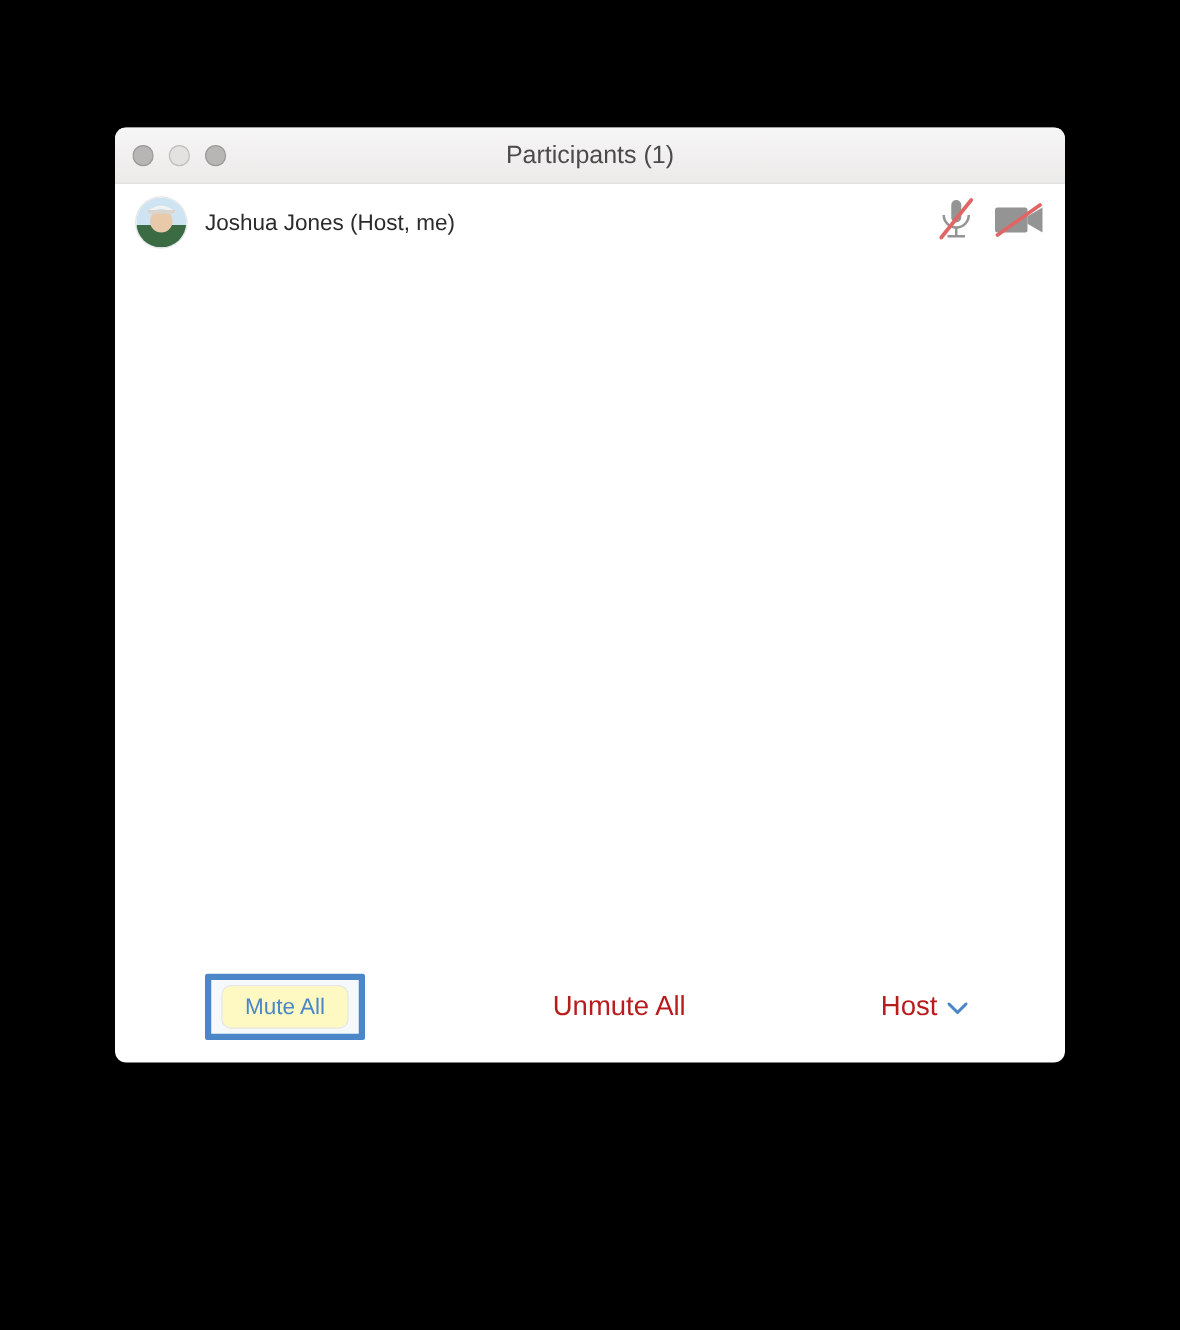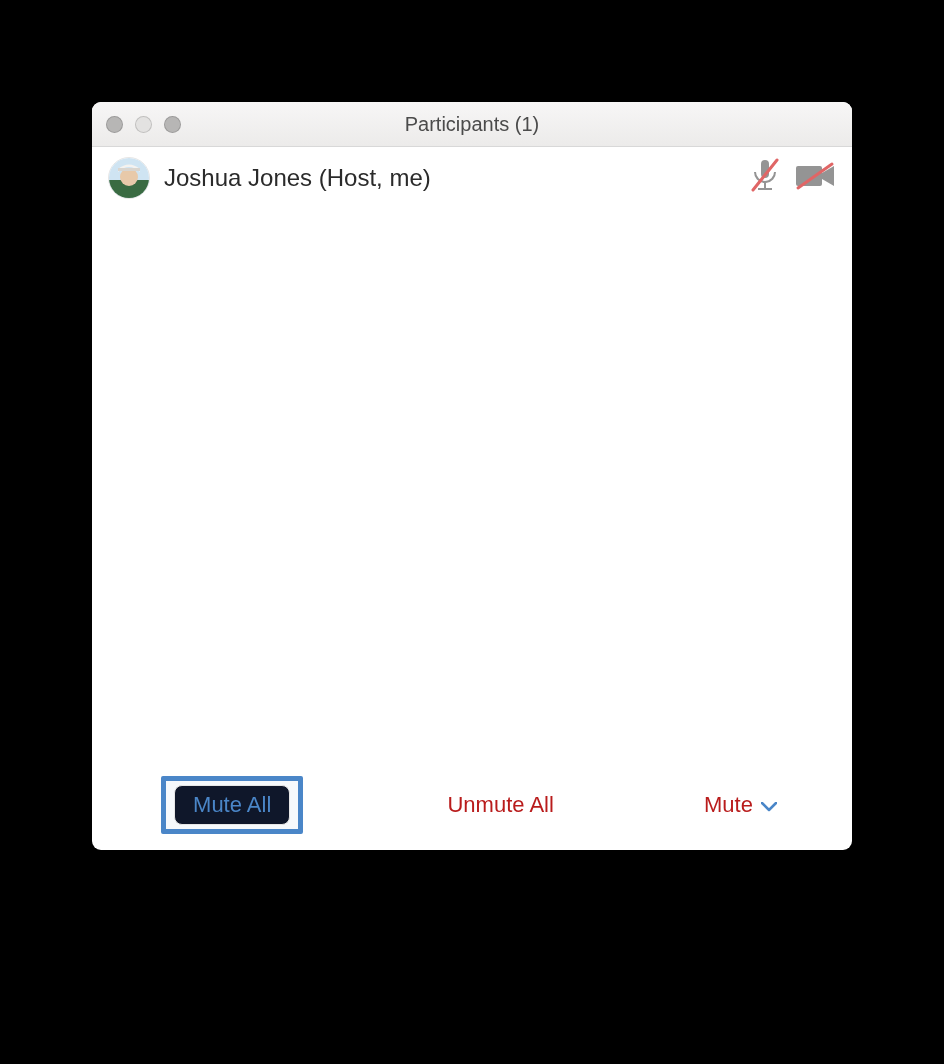--- a/index.html
+++ b/index.html
@@ -57,21 +57,21 @@
     padding:10px 16px;
   }
   .avatar{
     width:40px;height:40px;border-radius:50%;
     overflow:hidden;
     flex:0 0 auto;
     margin-right:14px;
     border:1px solid rgba(0,0,0,.1);
   }
   .name{
-    font-size:24px;
+    font-size:18px;
     color:#2b2b2b;
     flex:1;
   }
   .status-icons{
     display:flex;
     gap:14px;
     align-items:center;
   }
   
   .footer{
@@ -81,24 +81,24 @@
     justify-content:space-around;
     border-top:0;
   }
   .highlight-box{
     border:5px solid #4a86c8;
     padding:4px 8px;
     border-radius:2px;
     background:rgba(74,134,200,.05);
   }
   .btn-muteall{
-    background:#0f172a;
+    background:#fef9c3;
     border:1px solid #e6e6e6;
     border-radius:8px;
-    font-size:22px;
+    font-size:18px;
     color:#4a86c8;
     padding:6px 18px;
     cursor:pointer;
   }
   .link-btn{
     background:none;border:none;
     font-size:22px;
     color:#b91c1c;
     cursor:pointer;
     display:flex;align-items:center;gap:8px;
@@ -155,21 +155,21 @@
       </div>
     </div>
   </div>
 
   <div class="footer">
     <div class="highlight-box">
       <button class="btn-muteall">Mute All</button>
     </div>
     <button class="link-btn">Unmute All</button>
     <button class="link-btn">
-      <span>Mute</span>
+      <span>Host</span>
       <span class="chev">
         <svg width="16" height="10" viewBox="0 0 16 10">
           <path d="M1 1 L8 8 L15 1" fill="none" stroke="#4a86c8" stroke-width="2.5" stroke-linecap="round" stroke-linejoin="round"></path>
         </svg>
       </span>
     </button>
   </div>
 
 </div>
 

